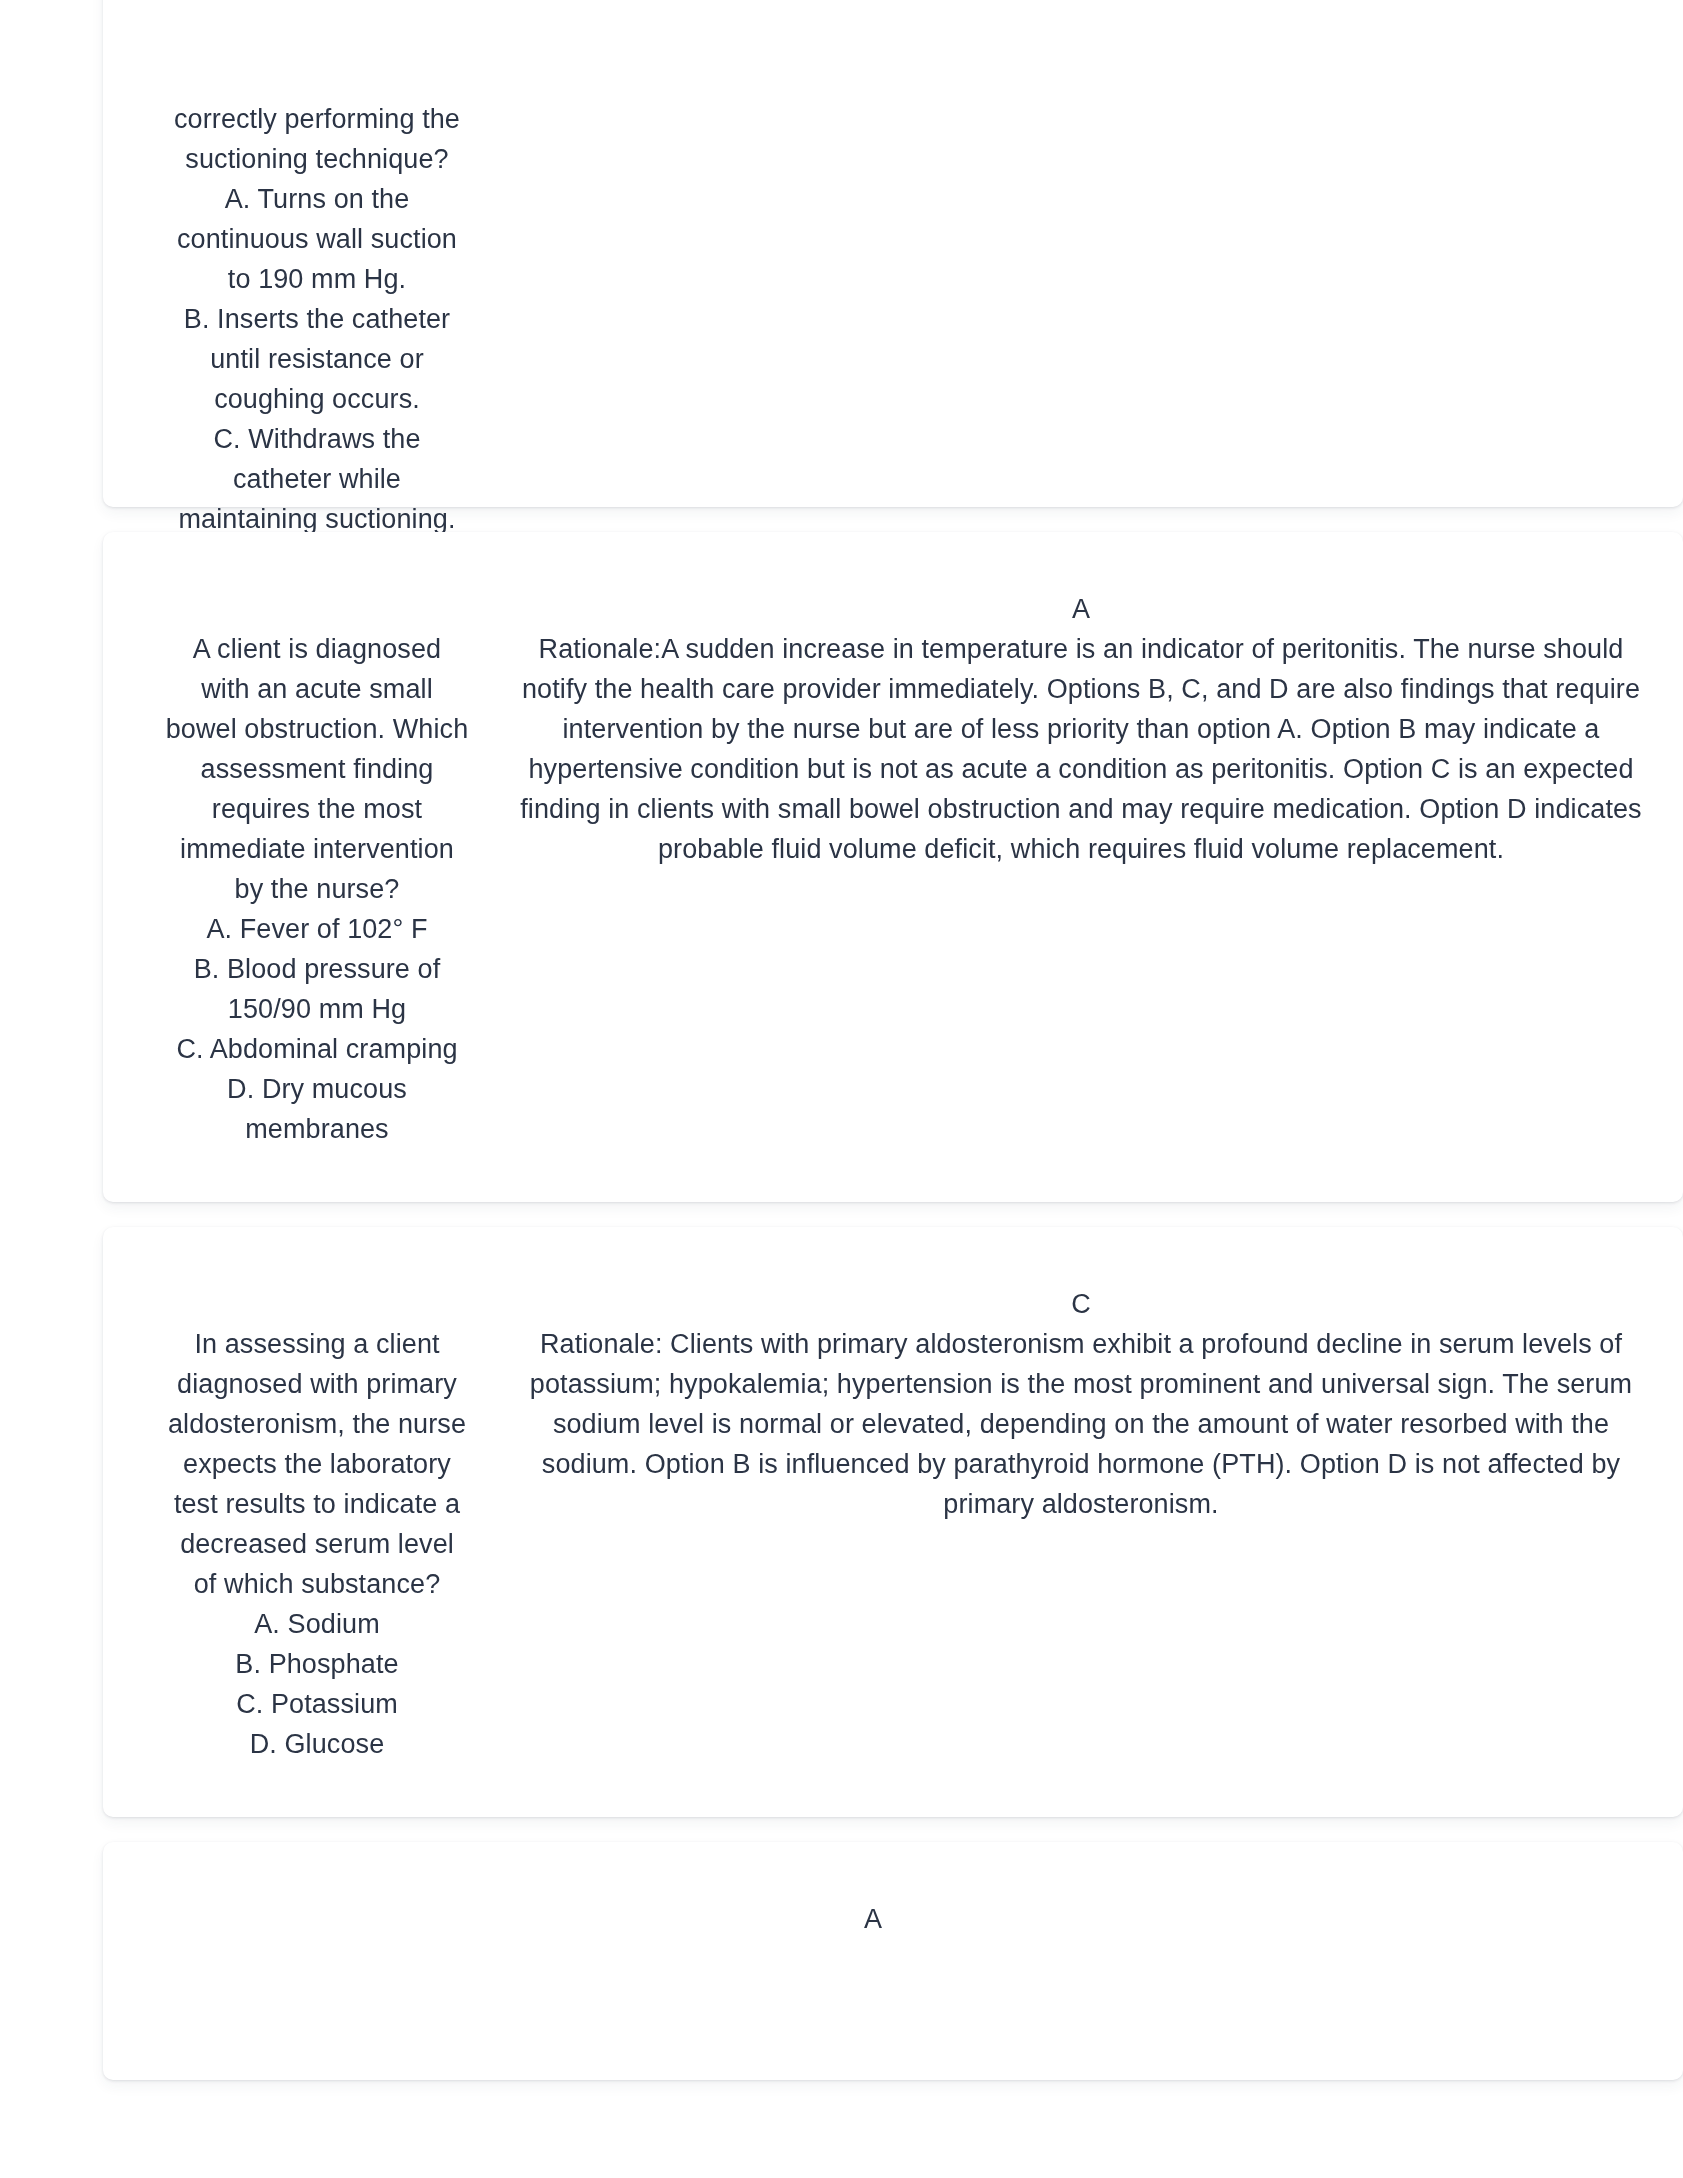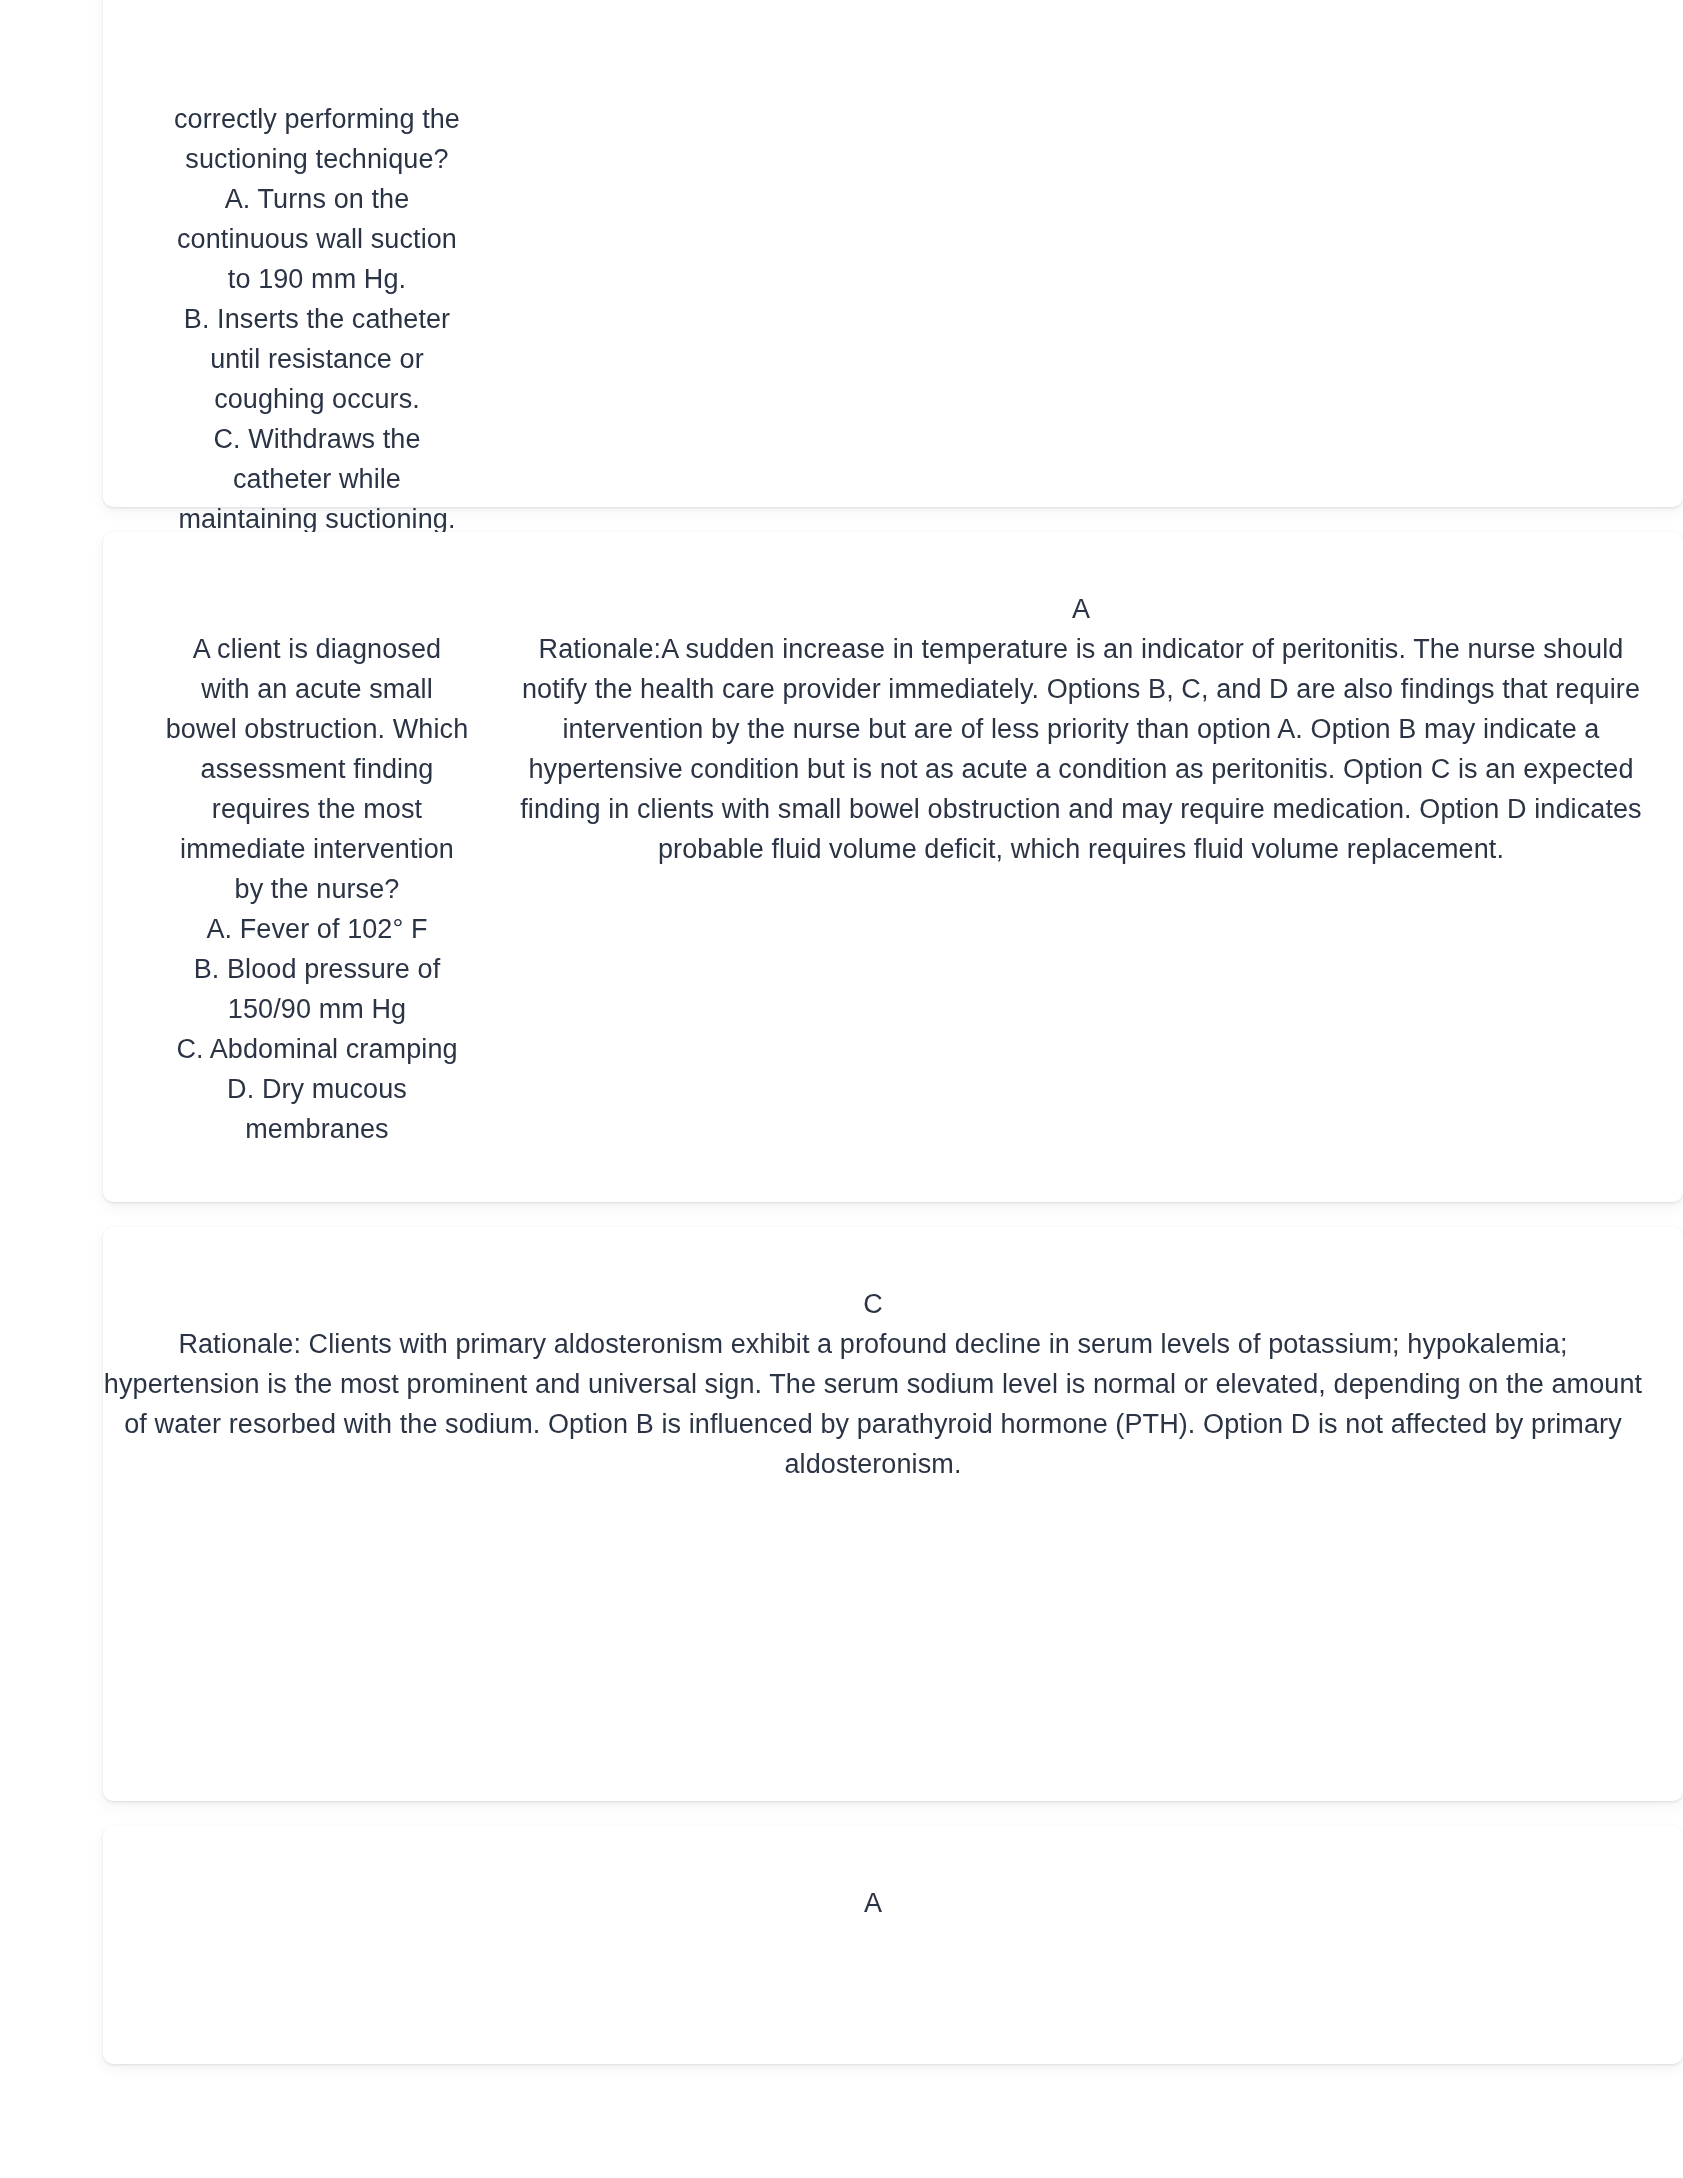--- a/index.html
+++ b/index.html
@@ -158,20 +158,33 @@
 D. Dry mucous
 membranes</span>
       </div>
       <div class="col col-answer">
         <span class="answer-letter">A</span>
         <span class="answer-body"><span class="rationale-label">Rationale:</span><span>A sudden increase in temperature is an indicator of peritonitis. The nurse should notify the health care provider immediately. Options B, C, and D are also findings that require intervention by the nurse but are of less priority than option A. Option B may indicate a hypertensive condition but is not as acute a condition as peritonitis. Option C is an expected finding in clients with small bowel obstruction and may require medication. Option D indicates probable fluid volume deficit, which requires fluid volume replacement.</span></span>
       </div>
     </section>
 
     <section class="qa-card card-3">
+      <div class="col col-question">
+        <span>In assessing a client
+diagnosed with primary
+aldosteronism, the nurse
+expects the laboratory
+test results to indicate a
+decreased serum level
+of which substance?
+A. Sodium
+B. Phosphate
+C. Potassium
+D. Glucose</span>
+      </div>
       <div class="col col-answer">
         <span class="answer-letter">C</span>
         <span class="answer-body"><span class="rationale-label">Rationale:</span><span> Clients with primary aldosteronism exhibit a profound decline in serum levels of potassium; hypokalemia; hypertension is the most prominent and universal sign. The serum sodium level is normal or elevated, depending on the amount of water resorbed with the sodium. Option B is influenced by parathyroid hormone (PTH). Option D is not affected by primary aldosteronism.</span></span>
       </div>
     </section>
 
     <section class="qa-card card-4">
       <div class="col col-answer">
         <span class="answer-letter">A</span>
       </div>

